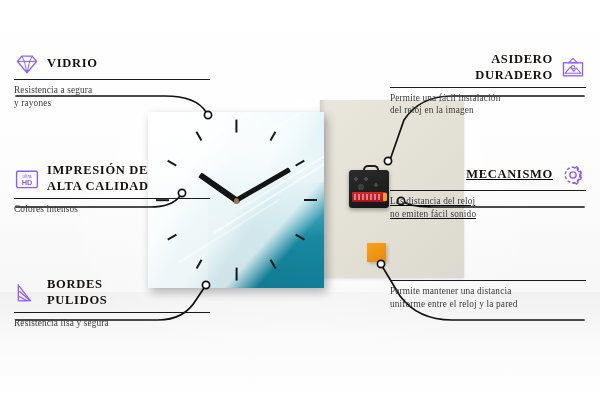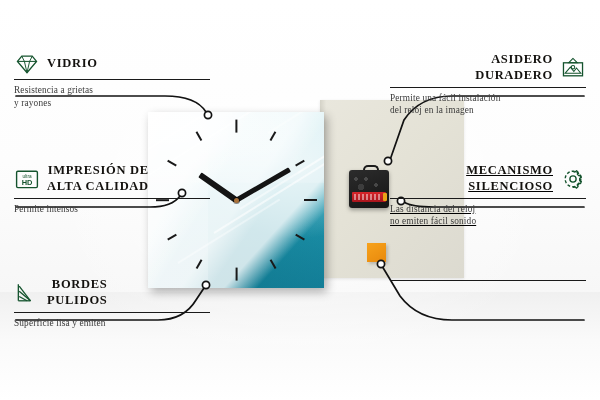--- a/index.html
+++ b/index.html
@@ -72,26 +72,26 @@
   .foam{position:absolute;left:367px;top:243px;width:19px;height:19px;
         background:linear-gradient(150deg,#f7a21b,#e8890d);
         box-shadow:2px 2px 3px rgba(0,0,0,.18);}
 
   
   .feat{position:absolute;width:196px;}
   .feat .head{display:flex;align-items:center;gap:7px;}
   .feat.left .head{justify-content:flex-start;}
   .feat.right .head{justify-content:flex-end;}
   .feat .title{font-size:12.5px;font-weight:bold;letter-spacing:.7px;
-        color:#14120f;line-height:1.26;text-transform:uppercase;text-align:right;}
+        color:#14120f;line-height:1.26;text-transform:uppercase;}
   .feat.right .title{text-align:right;}
   .feat .rule{height:1.4px;background:#1a1a1a;margin:3px 0 4px 0;}
   .feat .desc{font-size:9.3px;color:#3a3a3a;line-height:1.34;letter-spacing:.15px;}
   .feat.right .desc{text-align:left;}
-  .icon{flex:0 0 auto;width:26px;height:24px;color:#14532d;}
+  .icon{flex:0 0 auto;width:26px;height:24px;color:#8b5cf6;}
   .icon svg{display:block;width:100%;height:100%;}
 
   #f-glass{left:14px;top:52px;}
   #f-print{left:14px;top:163px;}
   #f-edges{left:14px;top:277px;}
   #f-hanger{left:390px;top:52px;}
   #f-mech{left:390px;top:163px;text-decoration:underline;}
   #f-foam{left:390px;top:277px;}
 
   .connector{position:absolute;left:0;top:0;width:600px;height:400px;
@@ -181,42 +181,42 @@
           <path d="M9 4 L12 10 L15 23 L18 10 L21 4" stroke-width="1.1"></path>
         </g>
           </svg>
       </span>
       <div class="title">
         <div>VIDRIO</div>
       </div>
     </div>
     <div class="rule"></div>
     <div class="desc">
-      <div>Resistencia a grietas</div>
+      <div>Resistencia a segura</div>
       <div>y rayones</div>
     </div>
   </div>
 
   <div class="feat left" id="f-print">
     <div class="head">
       <span class="icon">
         <svg viewBox="0 0 30 26">
           <rect x="3" y="4" width="24" height="19" rx="1.5" fill="none" stroke="currentColor" stroke-width="1.6"></rect>
           <text x="15" y="12" text-anchor="middle" font-family="Liberation Sans, sans-serif" font-size="5.4" fill="currentColor">ultra</text>
           <text x="15" y="20.5" text-anchor="middle" font-family="Liberation Sans, sans-serif" font-size="8.6" font-weight="bold" fill="currentColor">HD</text>
         </svg>
       </span>
       <div class="title">
         <div>IMPRESIÓN DE</div>
         <div>ALTA CALIDAD</div>
       </div>
     </div>
     <div class="rule"></div>
     <div class="desc">
-      <div>Permite intensos</div>
+      <div>Colores intensos</div>
     </div>
   </div>
 
   <div class="feat left" id="f-edges">
     <div class="head">
       <span class="icon">
         <svg viewBox="0 0 30 26">
             <g stroke="currentColor" stroke-width="1.5" fill="none">
           <path d="M5 3 L5 22"></path>
           <path d="M6 5 L19 22"></path>
@@ -226,21 +226,21 @@
         </g>
           </svg>
       </span>
       <div class="title">
         <div>BORDES</div>
         <div>PULIDOS</div>
       </div>
     </div>
     <div class="rule"></div>
     <div class="desc">
-      <div>Superficie lisa y emiten</div>
+      <div>Resistencia lisa y segura</div>
     </div>
   </div>
 
   <div class="feat right" id="f-hanger">
     <div class="head">
       <div class="title">
         <div>ASIDERO</div>
         <div>DURADERO</div>
       </div>
       <span class="icon">
@@ -258,36 +258,39 @@
     <div class="desc">
       <div>Permite una fácil instalación</div>
       <div>del reloj en la imagen</div>
     </div>
   </div>
 
   <div class="feat right" id="f-mech">
     <div class="head">
       <div class="title">
         <div>MECANISMO</div>
-        <div>SILENCIOSO</div>
       </div>
       <span class="icon">
         <svg viewBox="0 0 30 26">
             <g fill="none" stroke="currentColor" stroke-width="1.6">
           <path d="M15 3.5 l2.6 .9 2-1.7 1.9 2 -1 2.4 1.6 1.9 2.5-.6 1 2.6 -2.2 1.4 0 2.5 2.2 1.4 -1 2.6 -2.5-.6 -1.6 1.9 1 2.4 -1.9 2 -2-1.7 -2.6 .9" transform="scale(.92) translate(1.2,1)" stroke-linejoin="round"></path>
           <circle cx="15" cy="13" r="9" stroke-dasharray="3.4 2.4"></circle>
           <circle cx="15" cy="13" r="3.6"></circle>
         </g>
           </svg>
       </span>
     </div>
     <div class="rule"></div>
     <div class="desc">
       <div>Las distancia del reloj</div>
       <div>no emiten fácil sonido</div>
     </div>
   </div>
 
   <div class="feat right" id="f-foam">
     <div class="rule"></div>
+    <div class="desc">
+      <div>Permite mantener una distancia</div>
+      <div>uniforme entre el reloj y la pared</div>
+    </div>
   </div>
 
 </div>
 
 </body></html>

